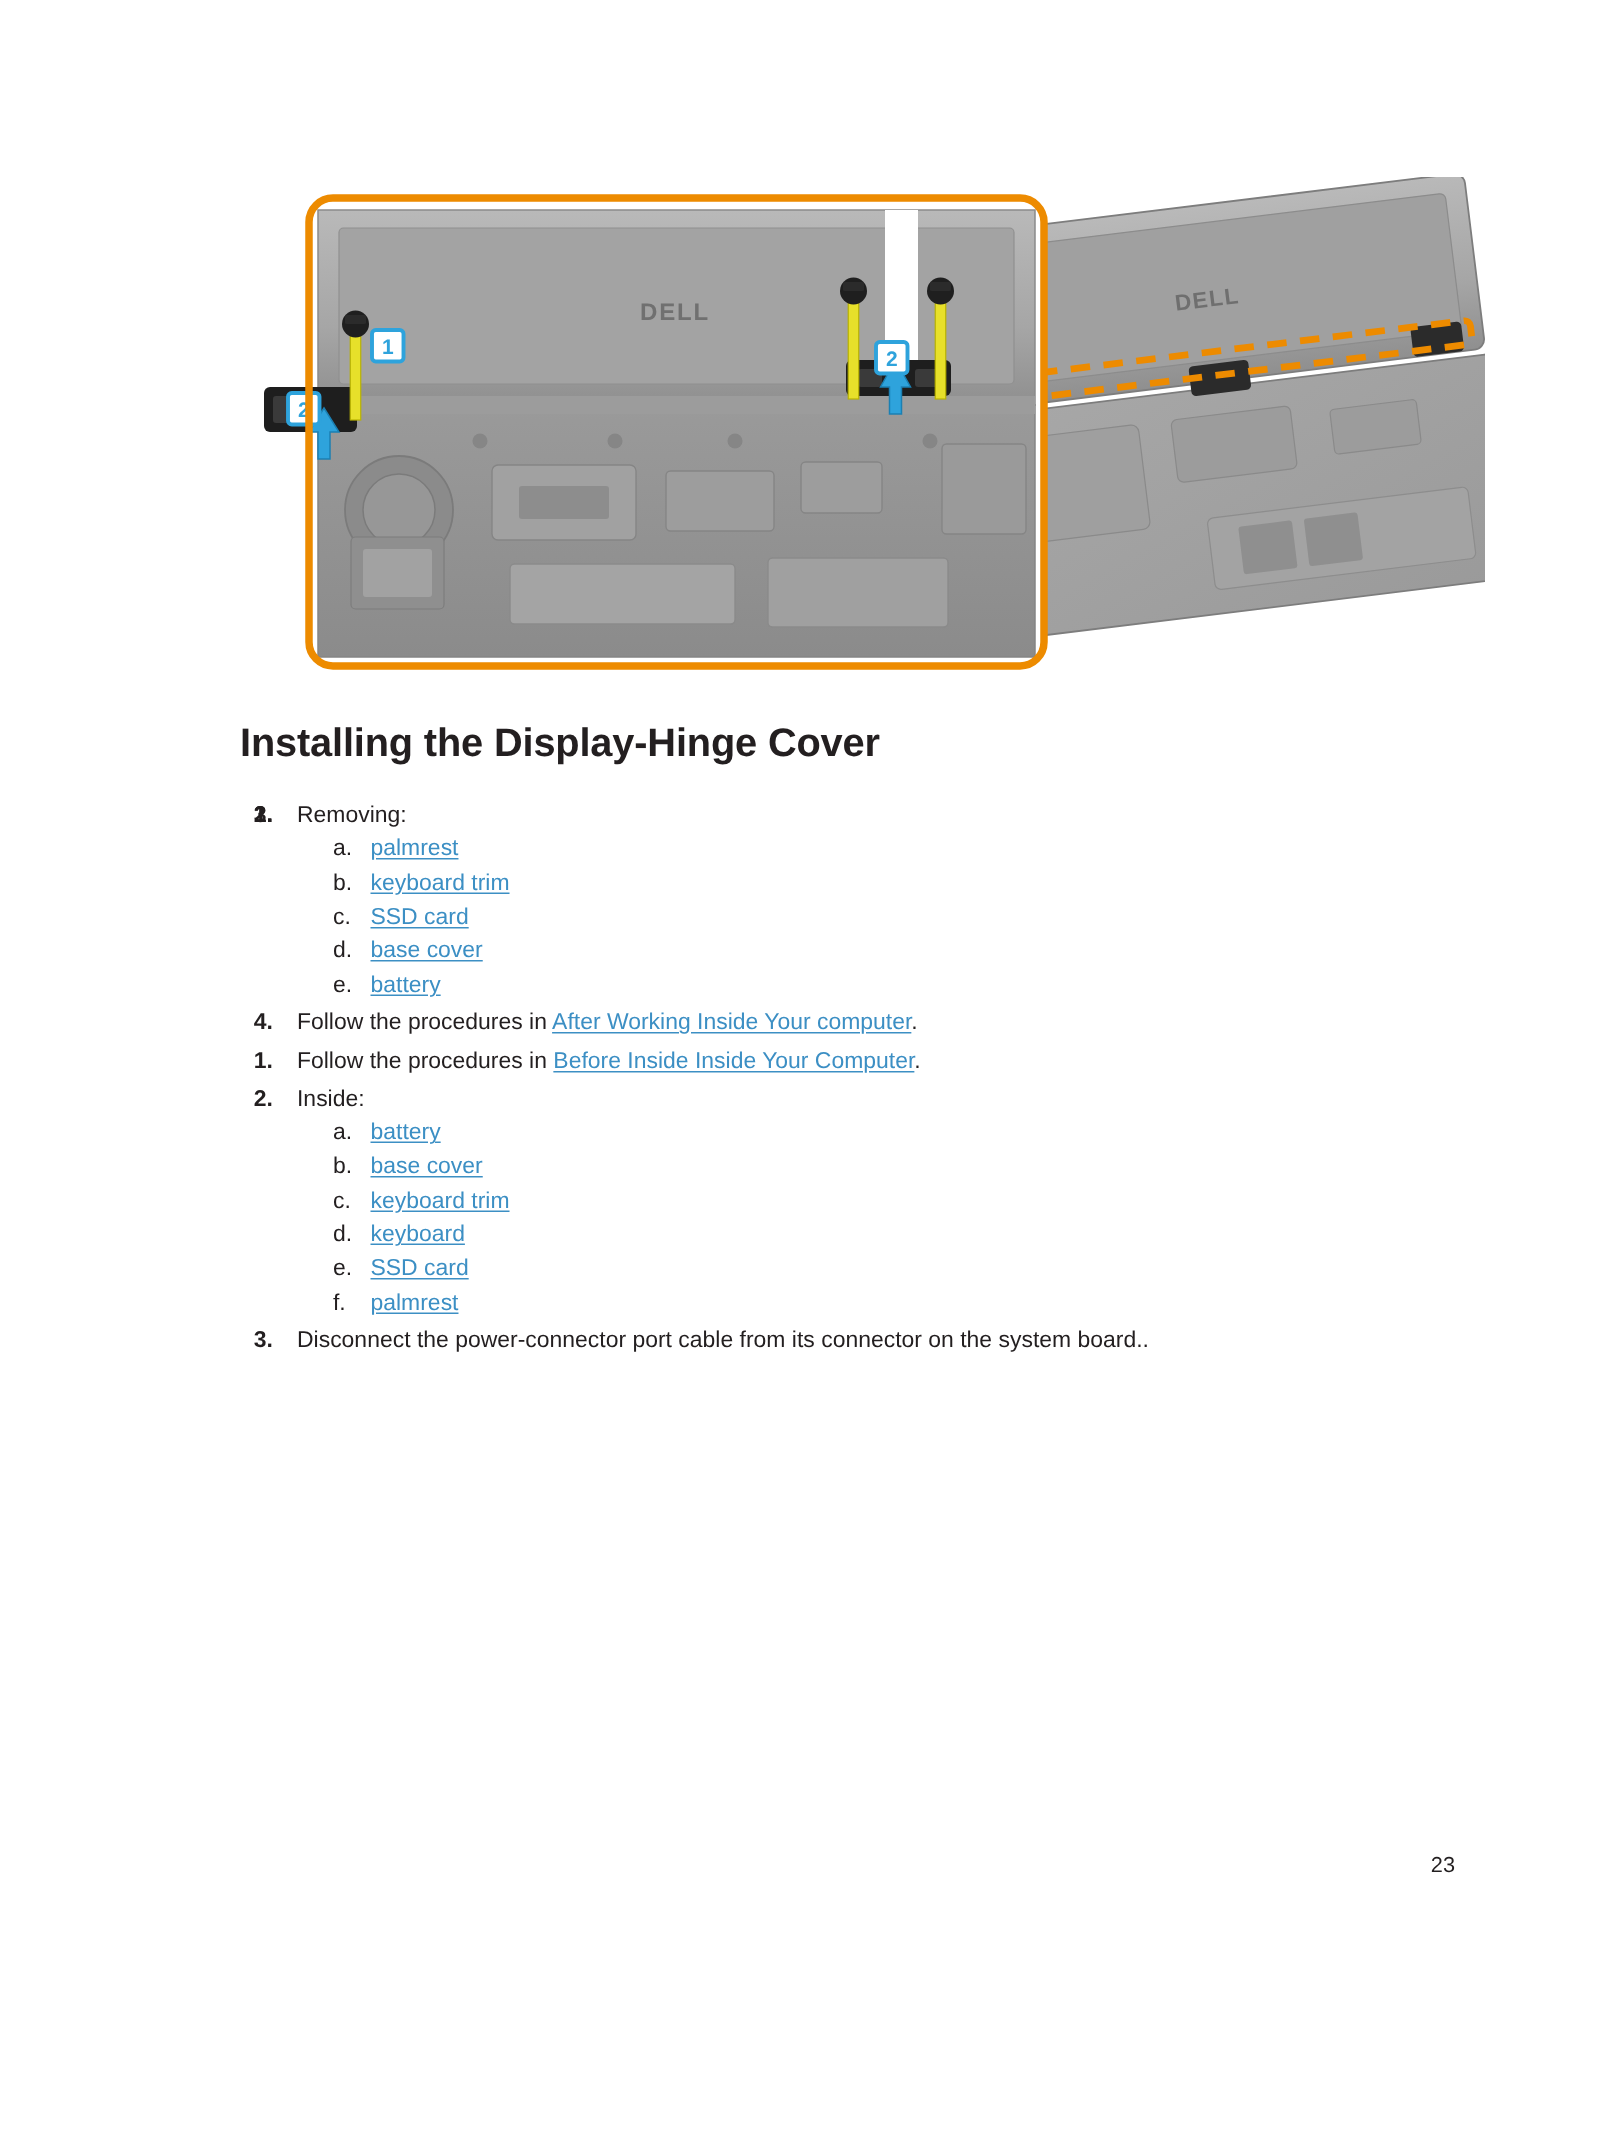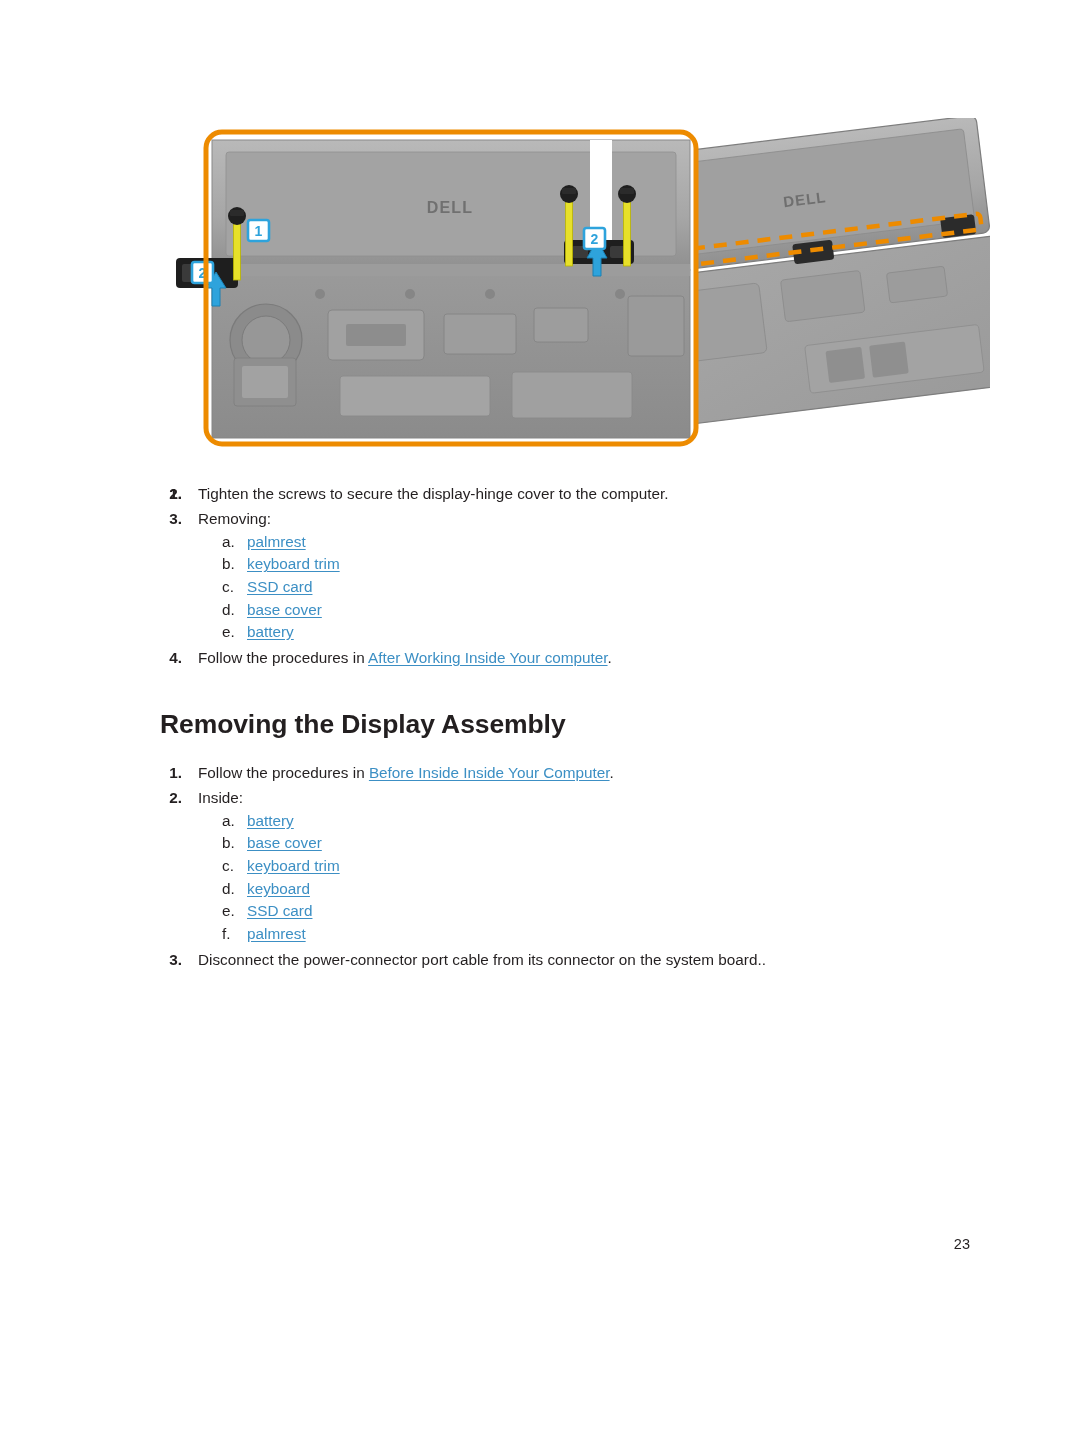--- a/index.html
+++ b/index.html
@@ -225,28 +225,28 @@
           <text x="434.5" y="126" font-family="'Liberation Sans',sans-serif" font-size="14" font-weight="bold" fill="#2EA3DC" text-anchor="middle">2</text>
         </g>
 
         <rect x="46" y="14" width="490" height="312" rx="16" fill="none" stroke="#ED8B00" stroke-width="5"></rect>
       </g>
     </svg>
   </div>
 
   <div class="content">
 
+    <h1 class="section-title">Installing the Display-Hinge Cover</h1>
 
     <ol class="steps">
       <li>
         <span class="num">1.</span>
       </li>
       <li>
         <span class="num">2.</span>
-        <span>Tighten the screws to secure the display-hinge cover to the computer.</span>
       </li>
       <li>
         <span class="num">3.</span>
         <span>Removing:</span>
         <ol class="sub">
           <li>
             <span class="alpha">a.</span>
             <a class="doclink" href="#">palmrest</a>
           </li>
           <li>
@@ -266,21 +266,20 @@
             <a class="doclink" href="#">battery</a>
           </li>
         </ol>
       </li>
       <li>
         <span class="num">4.</span>
         <span>Follow the procedures in </span><a class="doclink" href="#">After Working Inside Your computer</a><span>.</span>
       </li>
     </ol>
 
-    <h1 class="section-title second">Removing the Display Assembly</h1>
 
     <ol class="steps">
       <li>
         <span class="num">1.</span>
         <span>Follow the procedures in </span><a class="doclink" href="#">Before Inside Inside Your Computer</a><span>.</span>
       </li>
       <li>
         <span class="num">2.</span>
         <span>Inside:</span>
         <ol class="sub">

